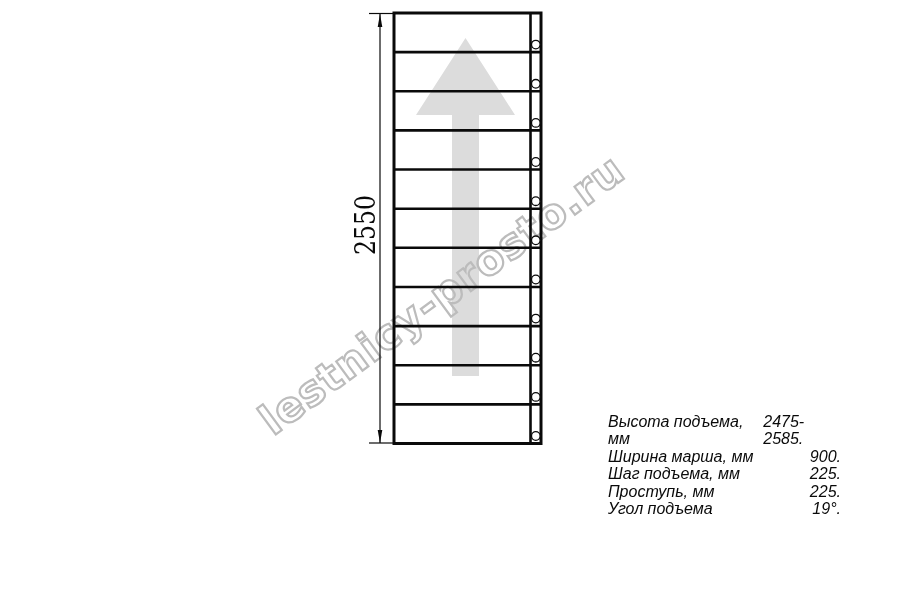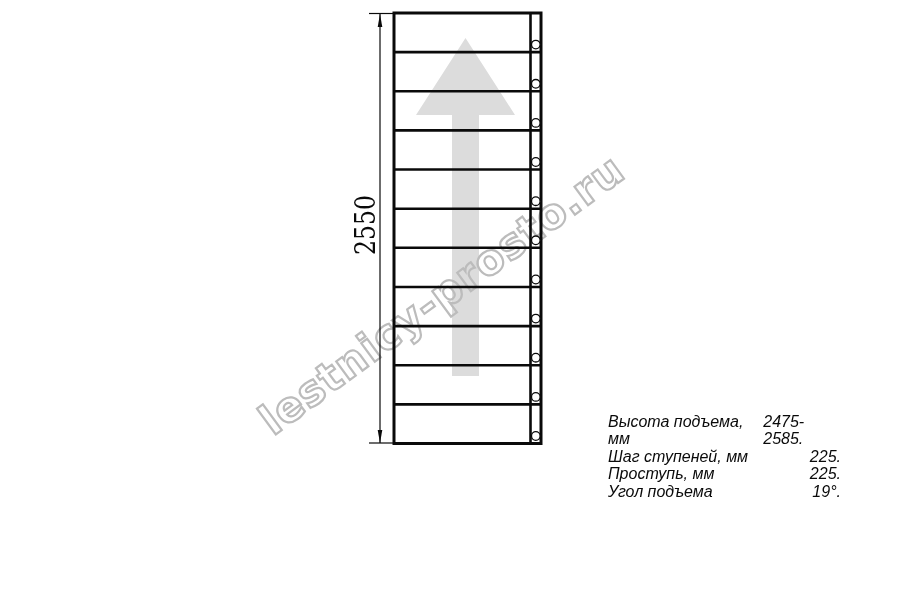--- a/index.html
+++ b/index.html
@@ -72,21 +72,25 @@
     </g>
     <text x="375" y="225" transform="rotate(-90 375 225)" text-anchor="middle" font-family="DejaVu Serif, serif" font-size="28" textLength="60" lengthAdjust="spacingAndGlyphs" fill="#0a0a0a">2550</text>
   </svg>
 
   <div class="specs">
     <div class="spec-row">
       <span class="spec-label">Высота подъема, мм</span>
       <span class="spec-value">2475-2585.</span>
     </div>
     <div class="spec-row">
-      <span class="spec-label">Шаг ступеней, мм</span>
+      <span class="spec-label">Ширина марша, мм</span>
+      <span class="spec-value">900.</span>
+    </div>
+    <div class="spec-row">
+      <span class="spec-label">Шаг подъема, мм</span>
       <span class="spec-value">225.</span>
     </div>
     <div class="spec-row">
       <span class="spec-label">Проступь, мм</span>
       <span class="spec-value">225.</span>
     </div>
     <div class="spec-row">
       <span class="spec-label">Угол подъема</span>
       <span class="spec-value">19°.</span>
     </div>

